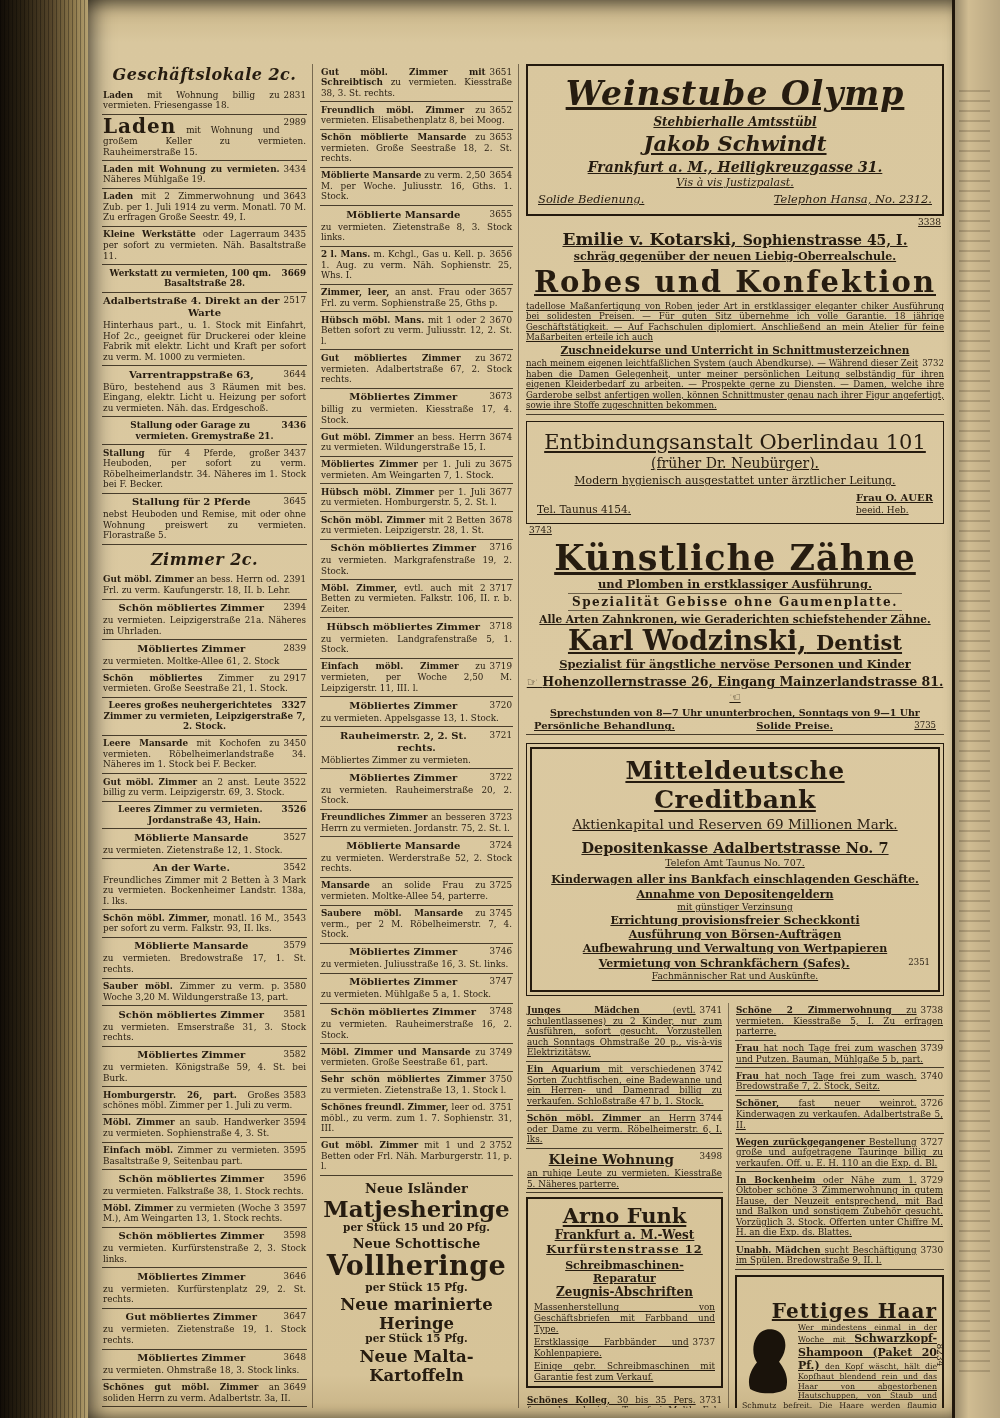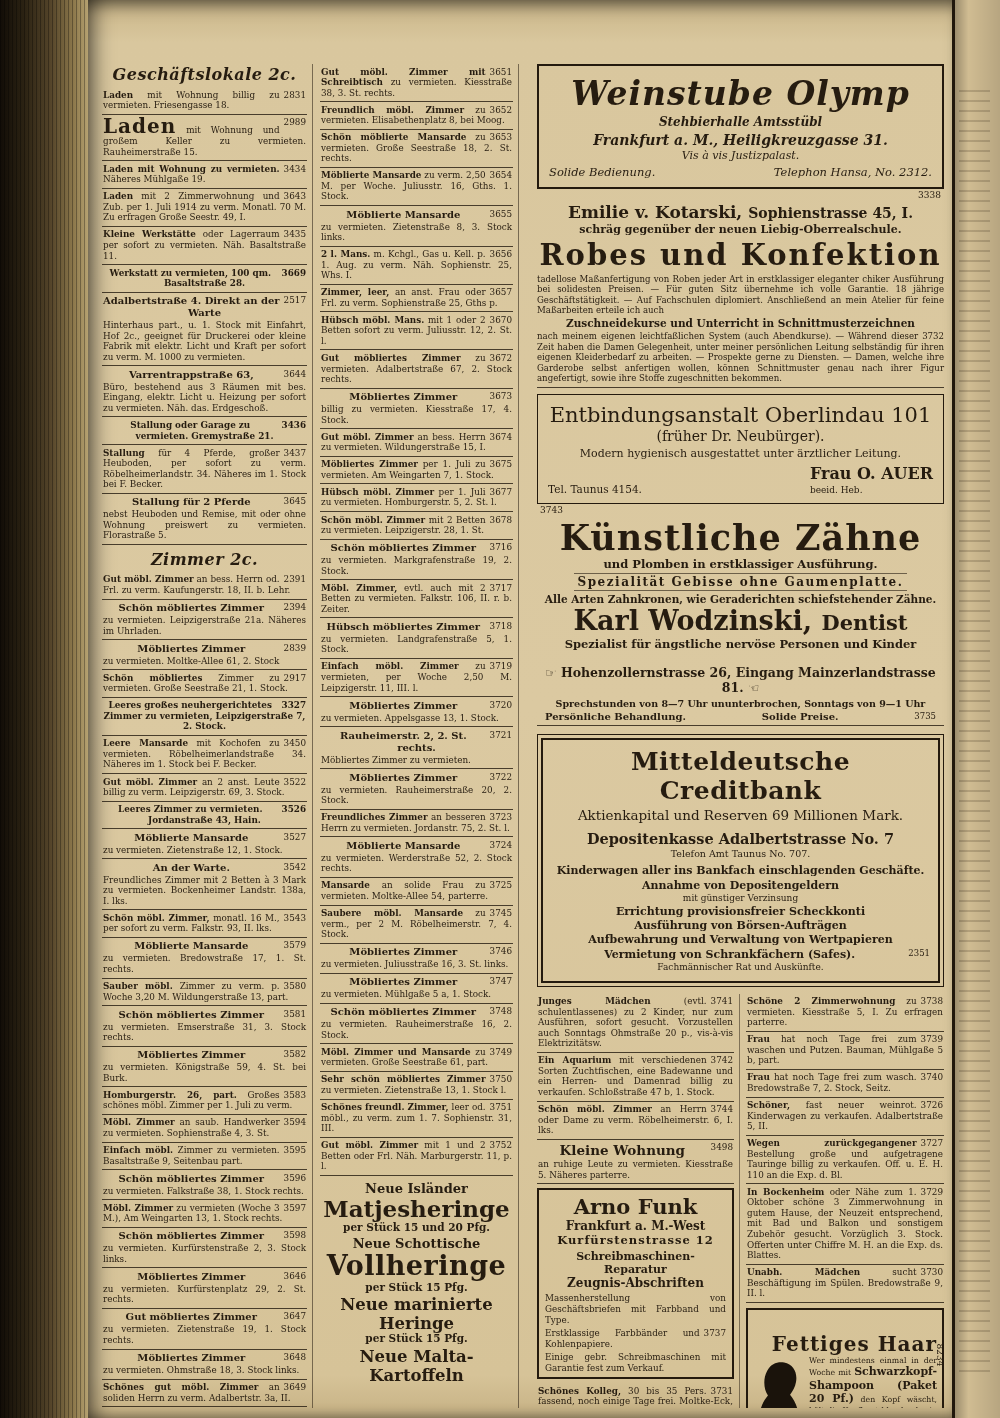--- a/index.html
+++ b/index.html
@@ -21,21 +21,21 @@
   
   .next-page{position:absolute;left:952px;top:0;width:48px;height:100%;background:#d0bc92;border-left:3px solid #20170c;}
   .next-page:before{content:"";position:absolute;left:4px;right:10px;top:90px;bottom:40px;
     background:repeating-linear-gradient(180deg,rgba(57,43,24,.45) 0 2px,transparent 2px 10px);opacity:.45;}
   .next-page:after{content:"";position:absolute;inset:0;background:linear-gradient(90deg,rgba(0,0,0,.25),transparent 30%,rgba(0,0,0,.12) 100%);}
 
   .content{position:absolute;left:12px;right:6px;top:64px;bottom:10px;display:flex;}
   .col{height:100%;overflow:hidden;}
   .col-1{width:212px;padding:0 5px 0 2px;}
   .col-2{width:206px;border-left:1px solid rgba(38,28,16,.55);padding:0 5px 0 7px;}
-  .col-3{flex:1;border-left:1px solid rgba(38,28,16,.55);padding:0 2px 0 18px;position:relative;}
+  .col-3{flex:1;border-left:1px solid rgba(38,28,16,.55);padding:0 2px 0 7px;position:relative;text-decoration:underline;}
 
   
   .sec-head{font-weight:bold;text-align:center;font-size:16px;letter-spacing:.5px;margin:1px 0 3px;font-style:italic;}
 
   
   .ad{font-size:8.8px;line-height:1.2;padding:2.5px 1px 3px;border-bottom:1px solid rgba(35,26,15,.8);text-align:justify;overflow:hidden;}
   .ad-b{font-weight:bold;}
   .ad-n{float:right;margin-left:4px;}
   .ad.biglead .ad-b{font-size:20px;line-height:.95;letter-spacing:1px;}
   .ad.centerbold{text-align:center;font-weight:bold;}
@@ -70,32 +70,32 @@
   .k-line1 .k-addr{font-size:14px;}
   .k-line2{font-size:11px;font-weight:bold;margin:1px 0 2px;}
   .k-title{font-size:29px;font-weight:bold;letter-spacing:2px;margin-bottom:2px;}
   .k-body{font-size:8.6px;line-height:1.22;text-align:justify;}
   .k-em{font-size:10.5px;font-weight:bold;text-align:center;line-height:1.25;margin:1px 0;}
 
   .entb .e-title{font-size:21px;}
   .entb .e-sub{font-size:14px;margin-top:1px;}
   .entb .e-desc{font-size:11px;margin-top:3px;}
   .entb .e-row{display:flex;justify-content:space-between;align-items:flex-end;font-size:10.5px;margin-top:4px;text-align:left;}
-  .entb .e-person{font-weight:bold;font-size:16px;text-align:right;}
+  .entb .e-person{font-weight:bold;font-size:10px;text-align:right;}
   .entb .e-person-sub{font-size:9px;font-weight:normal;text-align:right;}
 
   .zaehne{text-align:center;border-bottom:1px solid rgba(35,26,15,.8);padding:3px 0 3px;}
   .z-title{font-size:35px;font-weight:bold;letter-spacing:1px;line-height:1;}
   .z-sub1{font-size:11.5px;font-weight:bold;margin-top:2px;}
   .z-sub2{font-size:12px;font-weight:bold;letter-spacing:1.5px;margin-top:2px;border-top:1px solid rgba(35,26,15,.6);border-bottom:1px solid rgba(35,26,15,.6);display:inline-block;padding:1px 4px;}
   .z-sub3{font-size:10.5px;font-weight:bold;margin-top:2px;}
   .z-name{font-size:27px;font-weight:bold;margin-top:2px;line-height:1;}
   .z-name .z-dent{font-size:21px;}
   .z-spec{font-size:11.5px;font-weight:bold;margin-top:3px;}
-  .z-addr{font-size:12.5px;font-weight:bold;margin-top:14px;}
+  .z-addr{font-size:12.5px;font-weight:bold;margin-top:3px;}
   .z-hours{font-size:9.5px;font-weight:bold;margin-top:3px;}
   .z-row{display:flex;justify-content:space-between;font-size:10px;font-weight:bold;margin-top:2px;padding:0 8px;}
   .z-row .z-num{font-weight:normal;font-size:8.5px;}
 
   .bank-outer{border:1px solid #241a0e;padding:3px;margin-top:8px;}
   .bank{border:2.5px solid #241a0e;padding:7px 8px;text-align:center;}
   .c-title{font-size:25px;font-weight:bold;letter-spacing:.5px;}
   .c-sub{font-size:13.5px;margin-top:2px;}
   .c-dep{font-size:14.5px;font-weight:bold;margin-top:7px;}
   .c-tel{font-size:9.5px;margin-top:1px;margin-bottom:5px;}
@@ -228,20 +228,21 @@
         <div class="f-m">Neue Malta-Kartoffeln</div>
 
       </div>
     </div>
 
     <div class="col col-3">
 
       <div class="box weinstube">
         <div class="w-title">Weinstube Olymp</div>
         <div class="w-sub">Stehbierhalle Amtsstübl</div>
+        <div class="w-name">Jakob Schwindt</div>
         <div class="w-addr">Frankfurt a. M., Heiligkreuzgasse 31.</div>
         <div class="w-vis">Vis à vis Justizpalast.</div>
         <div class="w-row">
           <span>Solide Bedienung.</span>
           <span>Telephon Hansa, No. 2312.</span>
         </div>
       </div>
       <div class="num-right">3338</div>
 
       <div class="kotarski">

